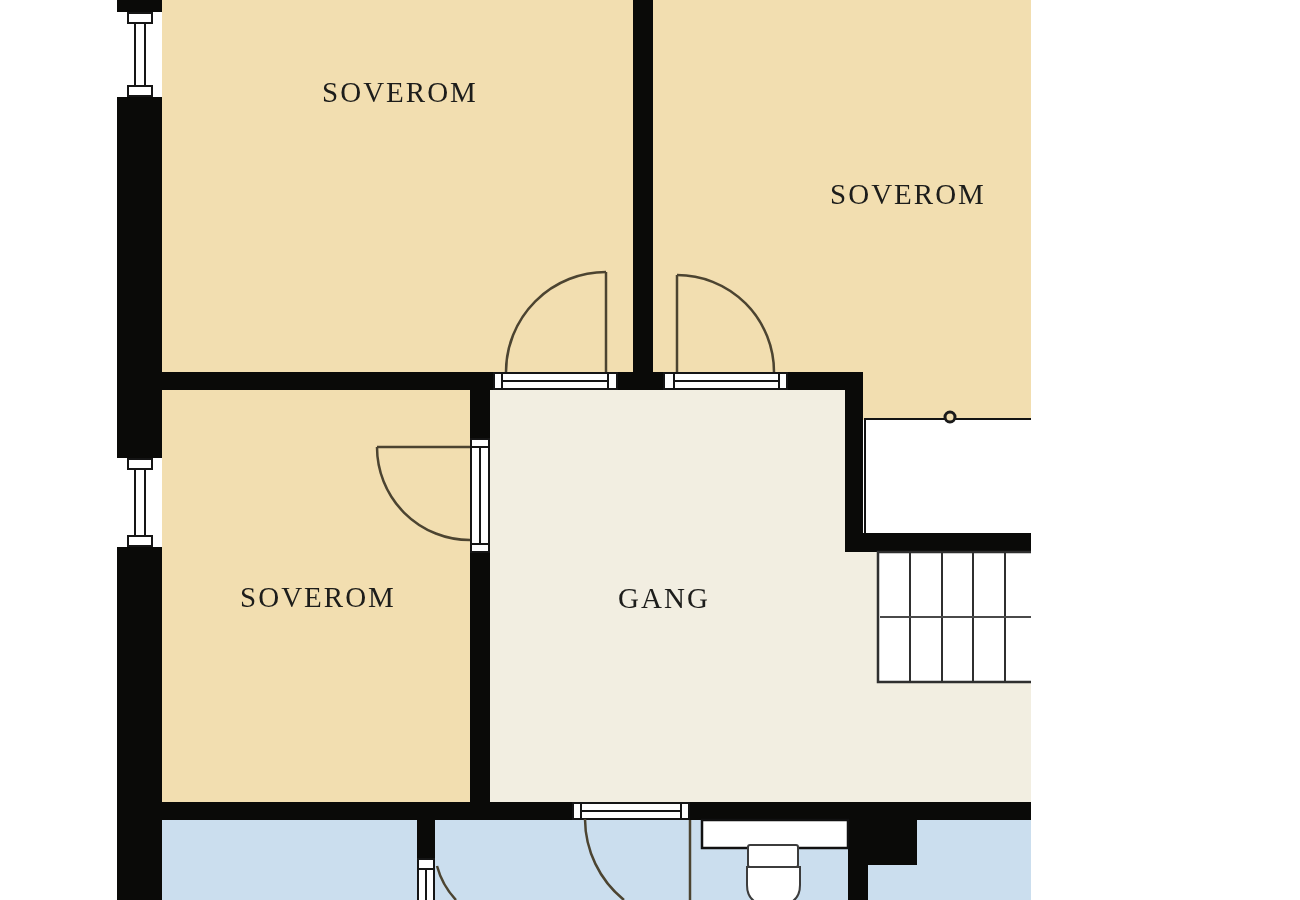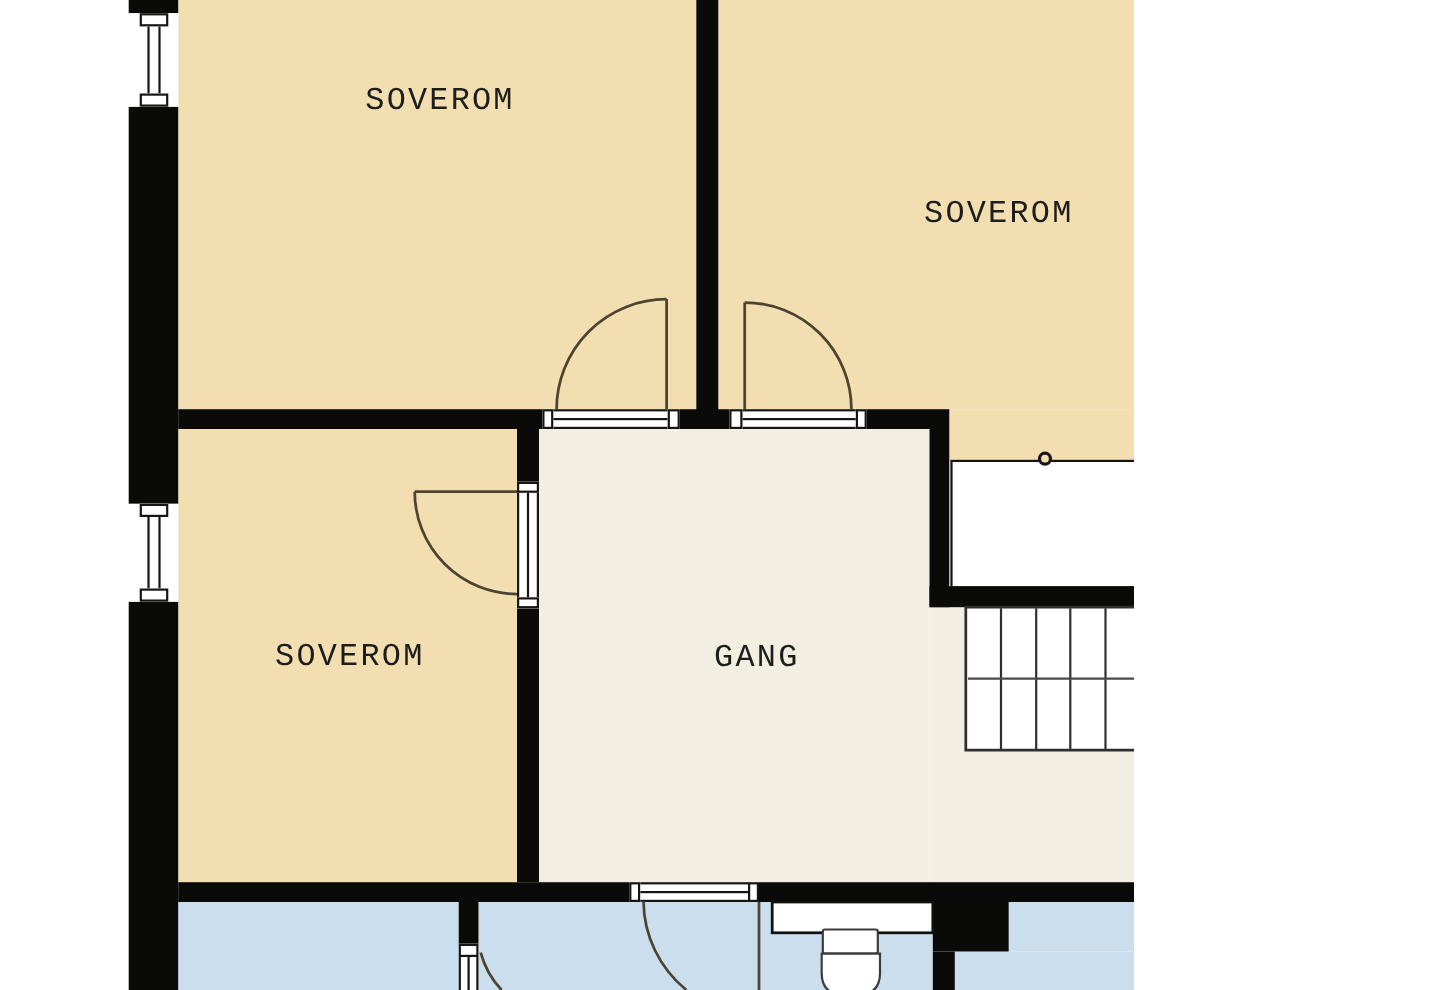--- a/index.html
+++ b/index.html
@@ -1,19 +1,19 @@
 <!DOCTYPE html>
 <html style="--c-bedroom: #f2deb0; --c-hall: #f2eee1; --c-bath: #cbdeee; --c-wall: #0a0a08; --c-outside: #ffffff; --c-text: #1d1d1b; --c-door: #4c4431; --c-stair: #2f2f2f; --c-fixture: #3c3c3c;"><head>
 <meta charset="utf-8">
 <style>
   html,body{margin:0;padding:0;background:#fff;}
   #canvas{
     position:relative;width:1031px;height:900px;overflow:hidden;
     background:var(--c-outside,#ffffff);
-    font-family:Liberation Mono, monospace;
+    font-family:Liberation Serif, serif;
   }
   .floor-bedroom{position:absolute;background:var(--c-bedroom,#f2deb0);}
   .floor-hall{position:absolute;background:var(--c-hall,#f2eee1);}
   .floor-bath{position:absolute;background:var(--c-bath,#cbdeee);}
   .wall{position:absolute;background:var(--c-wall,#0a0a08);}
   .closet{
     position:absolute;background:#ffffff;
     border:2px solid #131313;box-sizing:border-box;
   }
   
@@ -170,15 +170,15 @@
     </g>
     <g style="fill:#ffffff;stroke:var(--c-fixture,#3c3c3c);stroke-width:2;">
       <rect x="748" y="845" width="50" height="22" rx="2"></rect>
       <path d="M747,867 L800,867 L800,885 Q800,906 773.5,906 Q747,906 747,885 Z"></path>
     </g>
   </svg>
 
   <div class="room-label" style="left:400px;top:92px;">SOVEROM</div>
   <div class="room-label" style="left:908px;top:194px;">SOVEROM</div>
   <div class="room-label" style="left:318px;top:597px;">SOVEROM</div>
-  <div class="room-label" style="left:664px;top:598px;margin-left:24px;">GANG</div>
+  <div class="room-label" style="left:664px;top:598px;">GANG</div>
 
 </div>
 
 </body></html>

